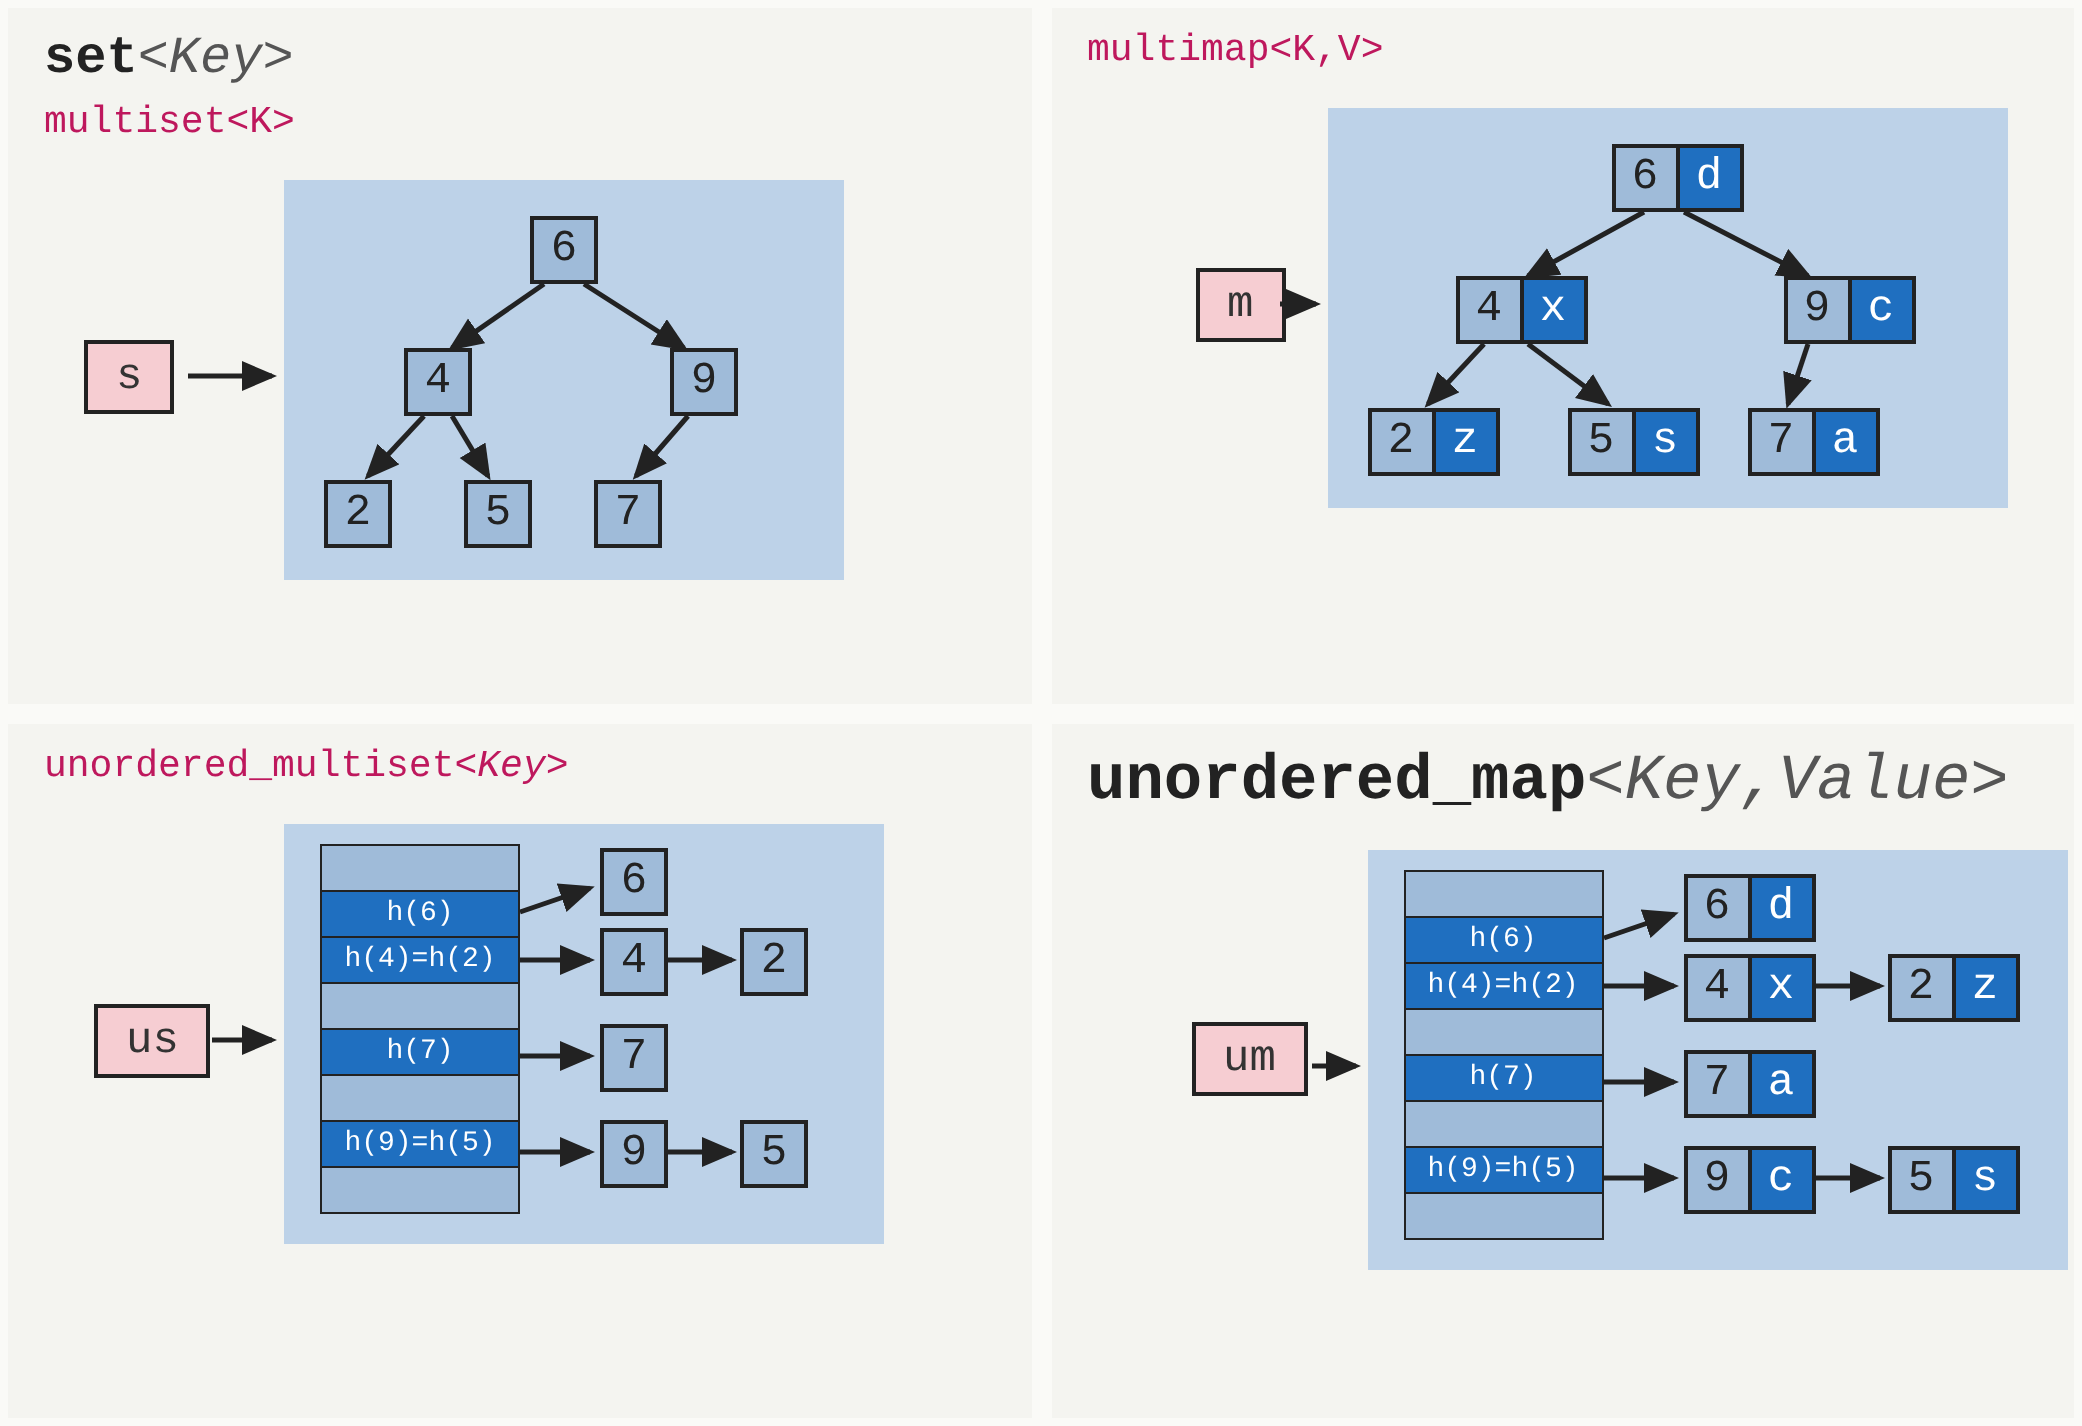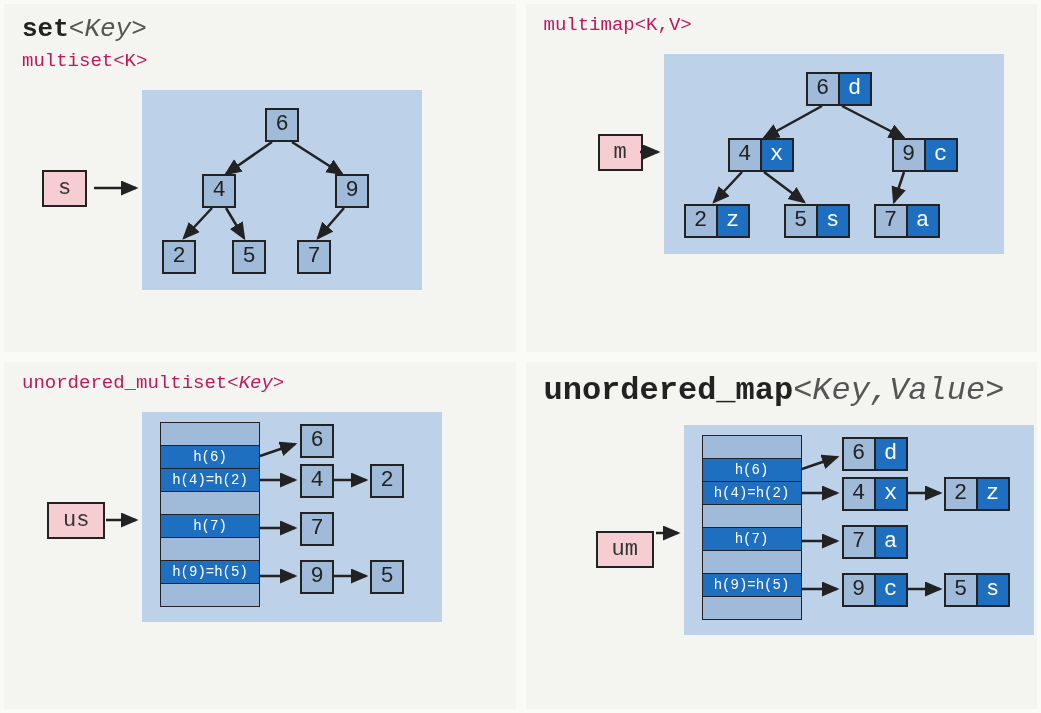--- a/index.html
+++ b/index.html
@@ -184,21 +184,21 @@
     <div class="keybox" style="left:348px;top:158px">5</div>
   </div>
 </div>
 
 <div class="panel">
   <div class="title" style="font-size:32px">
     <span class="bold">unordered_map</span><span>&lt;Key,Value&gt;</span>
   </div>
   <div class="canvas">
     <div class="container-bg" style="left:140px;top:10px;width:350px;height:210px"></div>
-    <div class="varbox" style="left:52px;top:116px">um</div>
+    <div class="varbox" style="left:52px;top:96px">um</div>
     <svg class="arrows">
       <defs>
           <marker id="ah4" markerWidth="8" markerHeight="8" refX="6" refY="3" orient="auto">
             <path d="M0,0 L7,3 L0,6 Z" fill="#222"></path>
           </marker>
         </defs>
       <line x1="112" y1="118" x2="134" y2="118" stroke="#222" stroke-width="2.5" marker-end="url(#ah4)"></line>
       <line x1="258" y1="54" x2="293" y2="42" stroke="#222" stroke-width="2.5" marker-end="url(#ah4)"></line>
       <line x1="258" y1="78" x2="293" y2="78" stroke="#222" stroke-width="2.5" marker-end="url(#ah4)"></line>
       <line x1="364" y1="78" x2="396" y2="78" stroke="#222" stroke-width="2.5" marker-end="url(#ah4)"></line>

